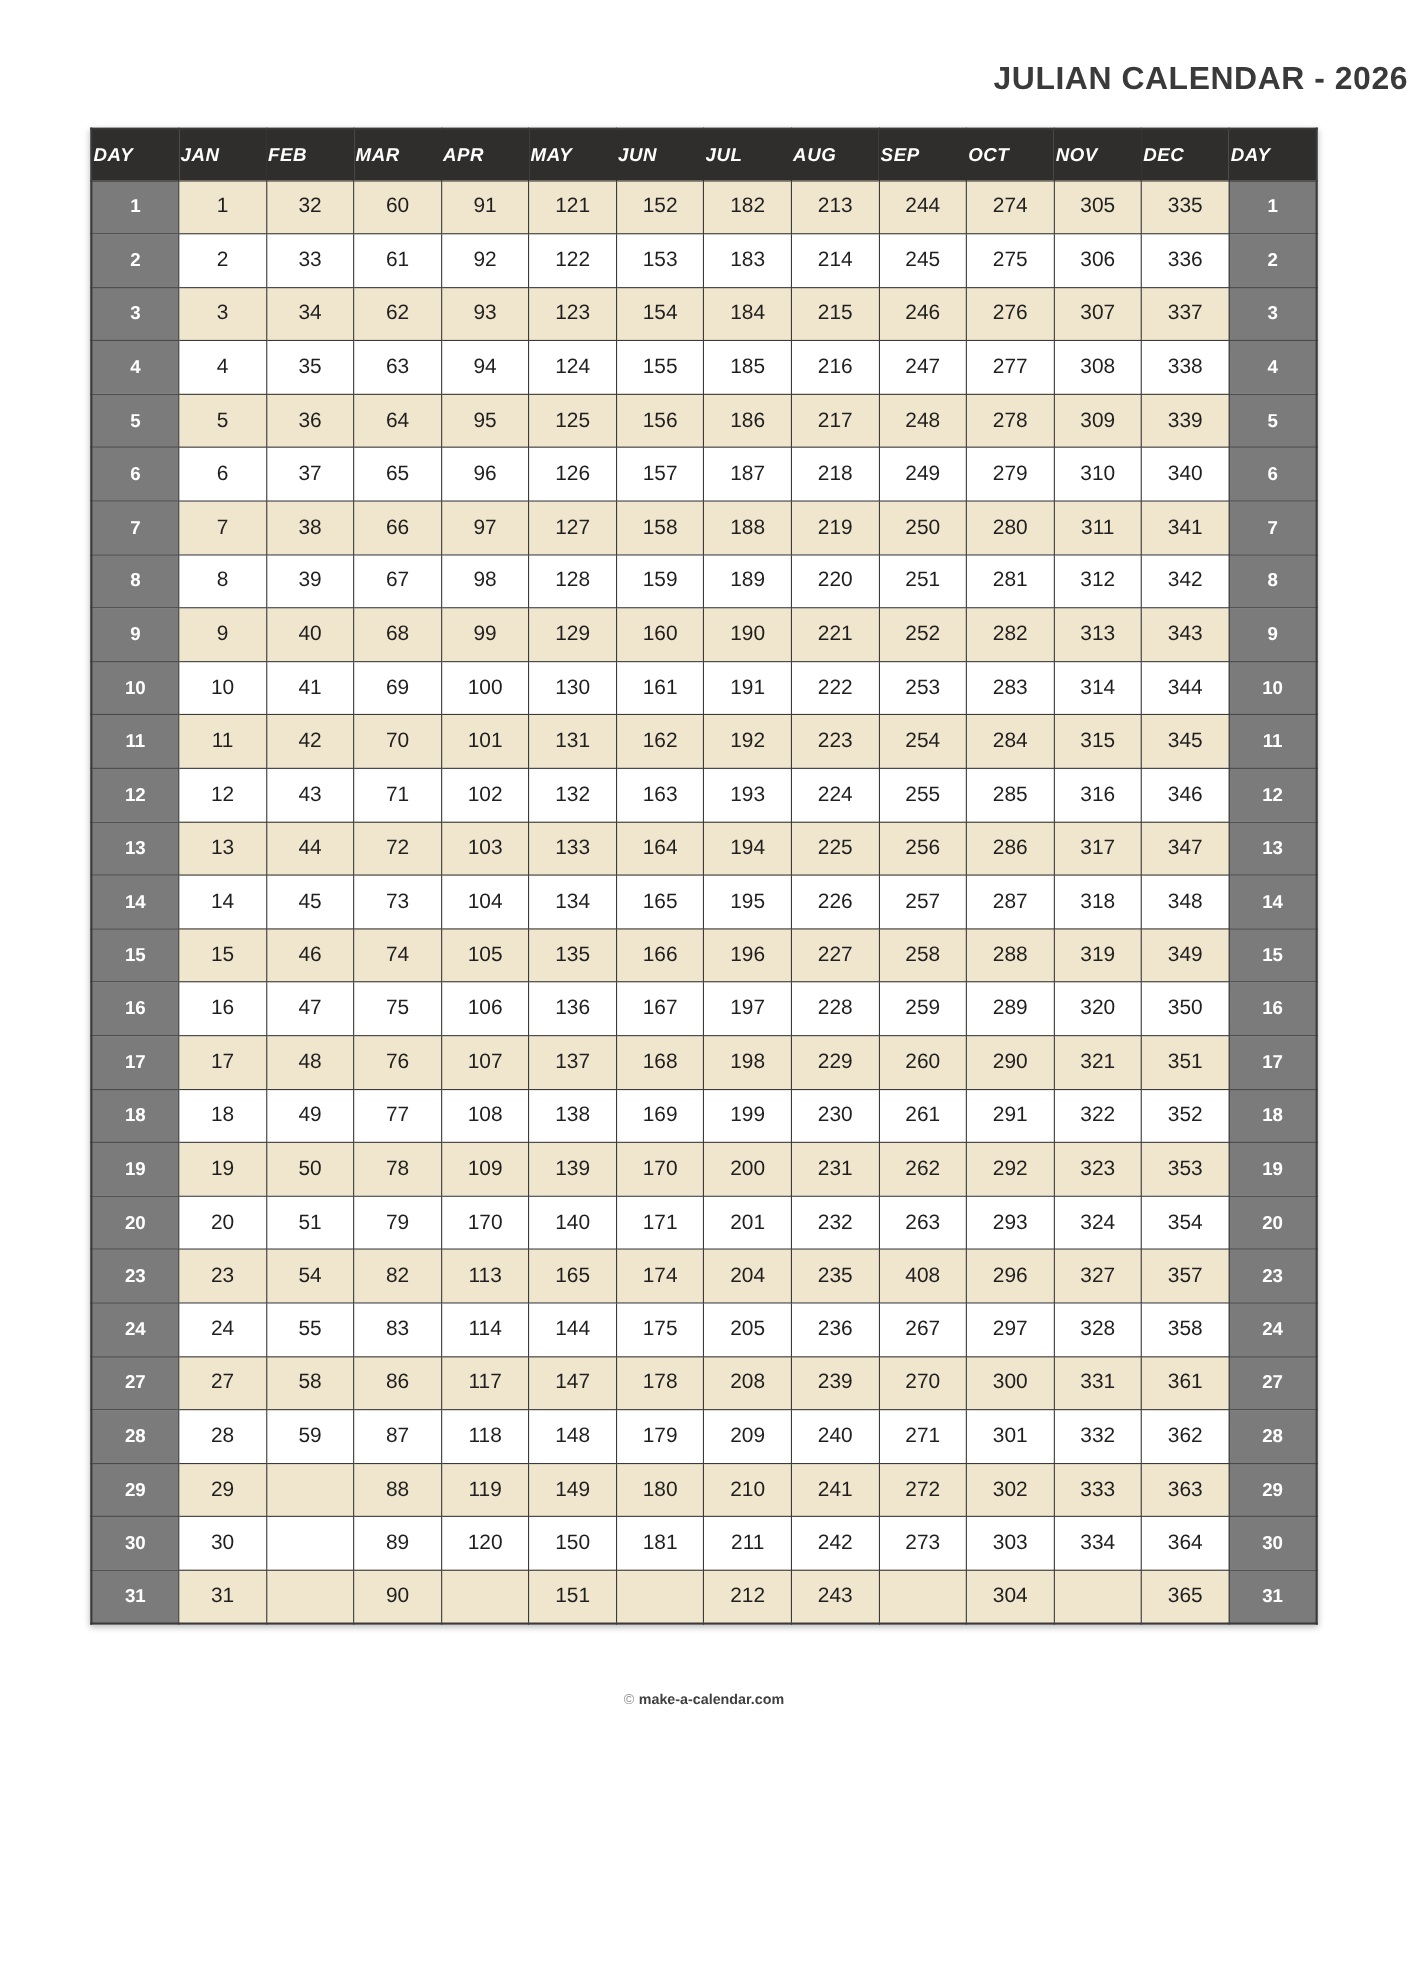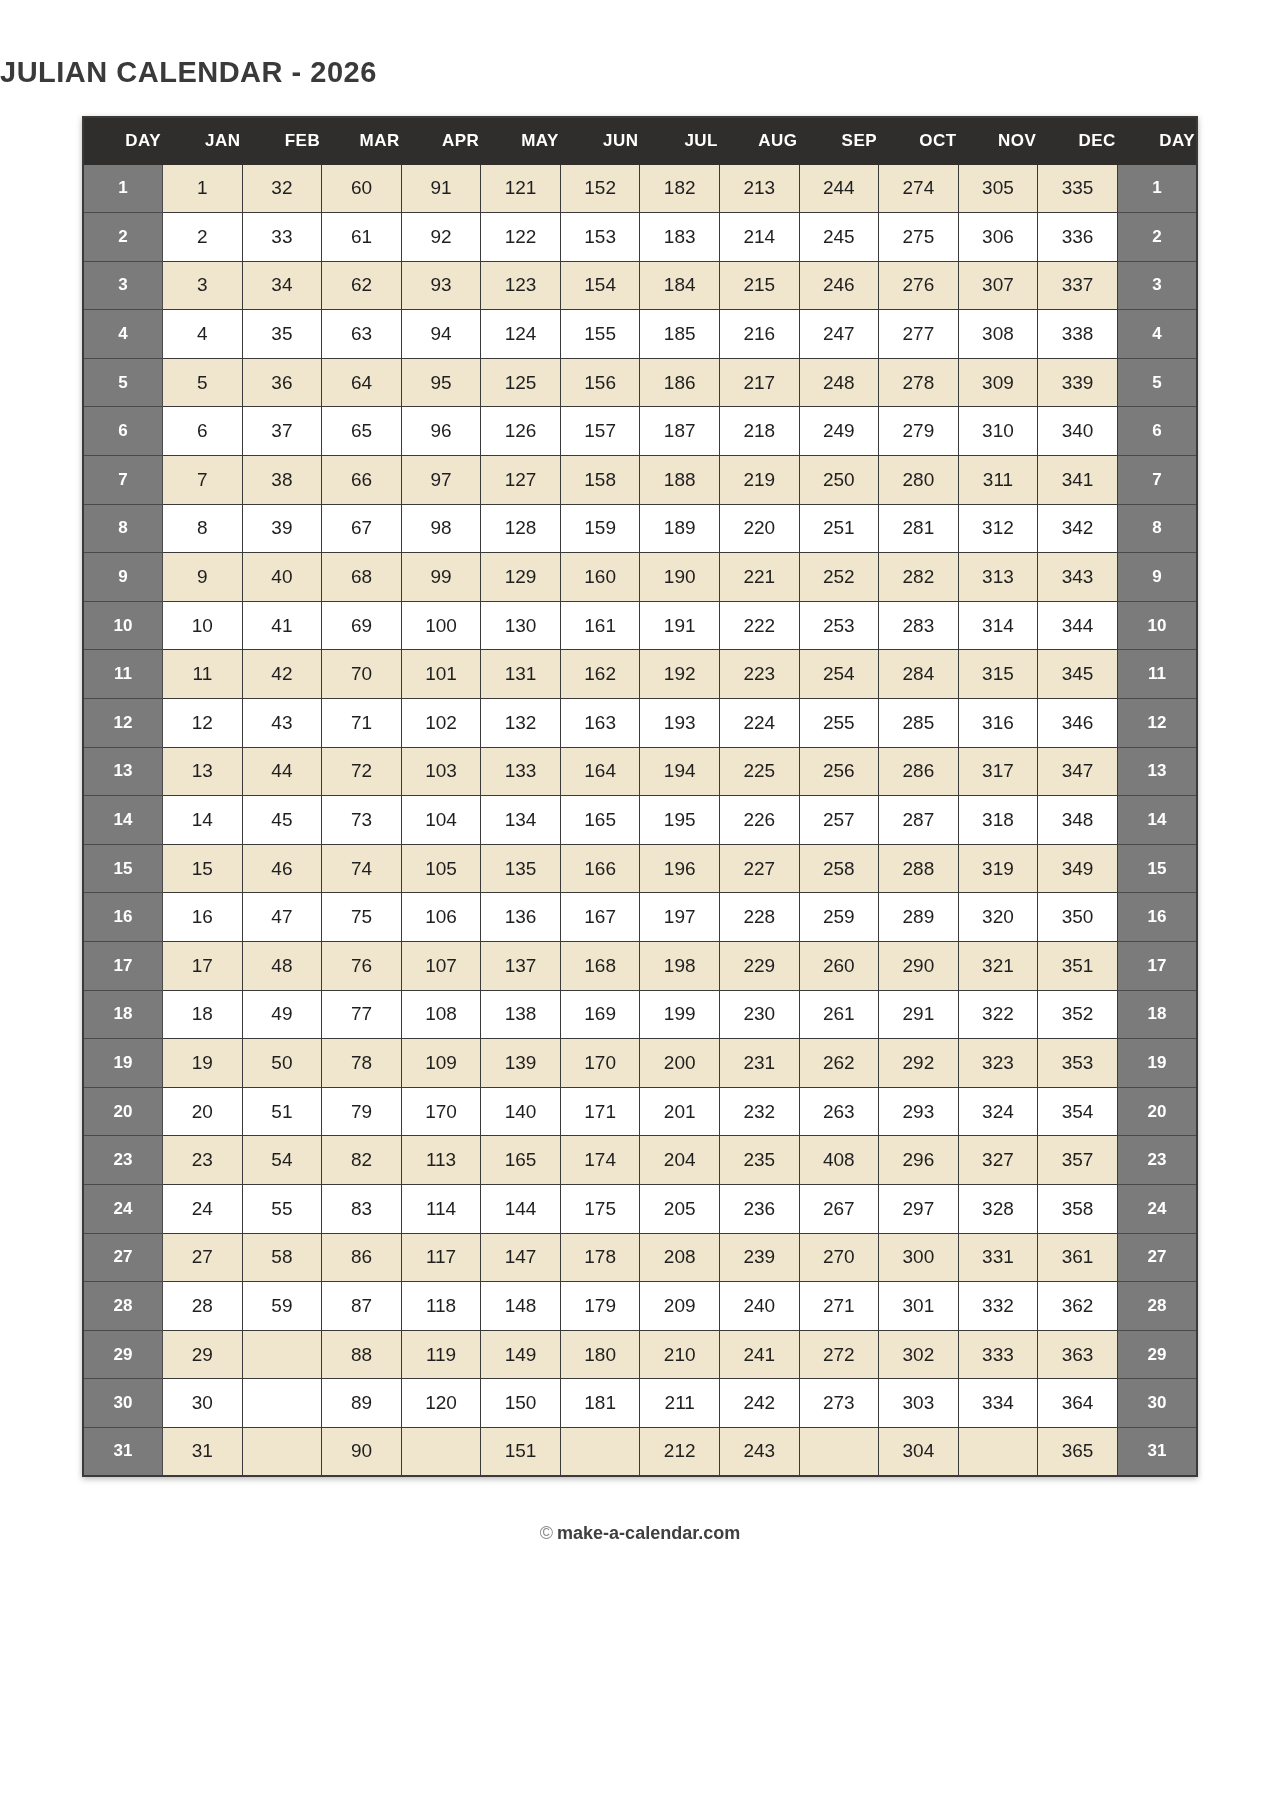--- a/index.html
+++ b/index.html
@@ -6,44 +6,45 @@
   html, body { margin: 0; padding: 0; }
   body {
     width: 1280px;
     height: 1807px;
     background: #ffffff;
     font-family: "Liberation Sans", sans-serif;
   }
   .title {
     margin: 0;
     padding-top: 56px;
-    text-align: left;
+    text-align: right;
     font-size: 29px;
     font-weight: 700;
     letter-spacing: 0.5px;
     color: var(--title_color, #3a3a3a);
   }
   table.cal {
     width: 1116px;
     margin: 27px auto 0 auto;
     border-collapse: collapse;
     table-layout: fixed;
     border: 2px solid var(--border_dark, #3a3a3a);
     box-shadow: 0 2px 6px rgba(0,0,0,0.28);
   }
   .cal th {
     height: 47px;
     background: var(--header_bg, #2f2e2d);
     color: var(--header_text, #ffffff);
     font-size: 17px;
     font-weight: 700;
     letter-spacing: 0.5px;
-    text-align: right;
+    text-align: left;
     vertical-align: middle;
     border: 1px solid var(--header_bg, #2f2e2d);
+    font-style: italic;
   }
   .cal td {
     height: 48.6px;
     text-align: center;
     vertical-align: middle;
     border: 1px solid var(--border_dark, #3a3a3a);
     font-size: 19px;
     color: var(--cell_text, #1f1f1f);
     background: var(--row_bg, #ffffff);
   }
@@ -51,23 +52,23 @@
     background: var(--day_col_bg, #7b7b7b);
     color: #ffffff;
     font-weight: 700;
     font-size: 17px;
     border-color: #4a4a4a;
   }
   .cal tr.alt td.data {
     background: var(--row_alt_bg, #f0e5cd);
   }
   .footer {
-    margin-top: 46px;
+    margin-top: 60px;
     text-align: center;
-    font-size: 18px;
+    font-size: 13px;
     font-weight: 700;
     color: var(--footer_color, #3f3f3f);
   }
   .footer .copy {
     color: #8a8a8a;
     font-weight: 400;
     margin-right: 4px;
   }
 </style>
 </head>

